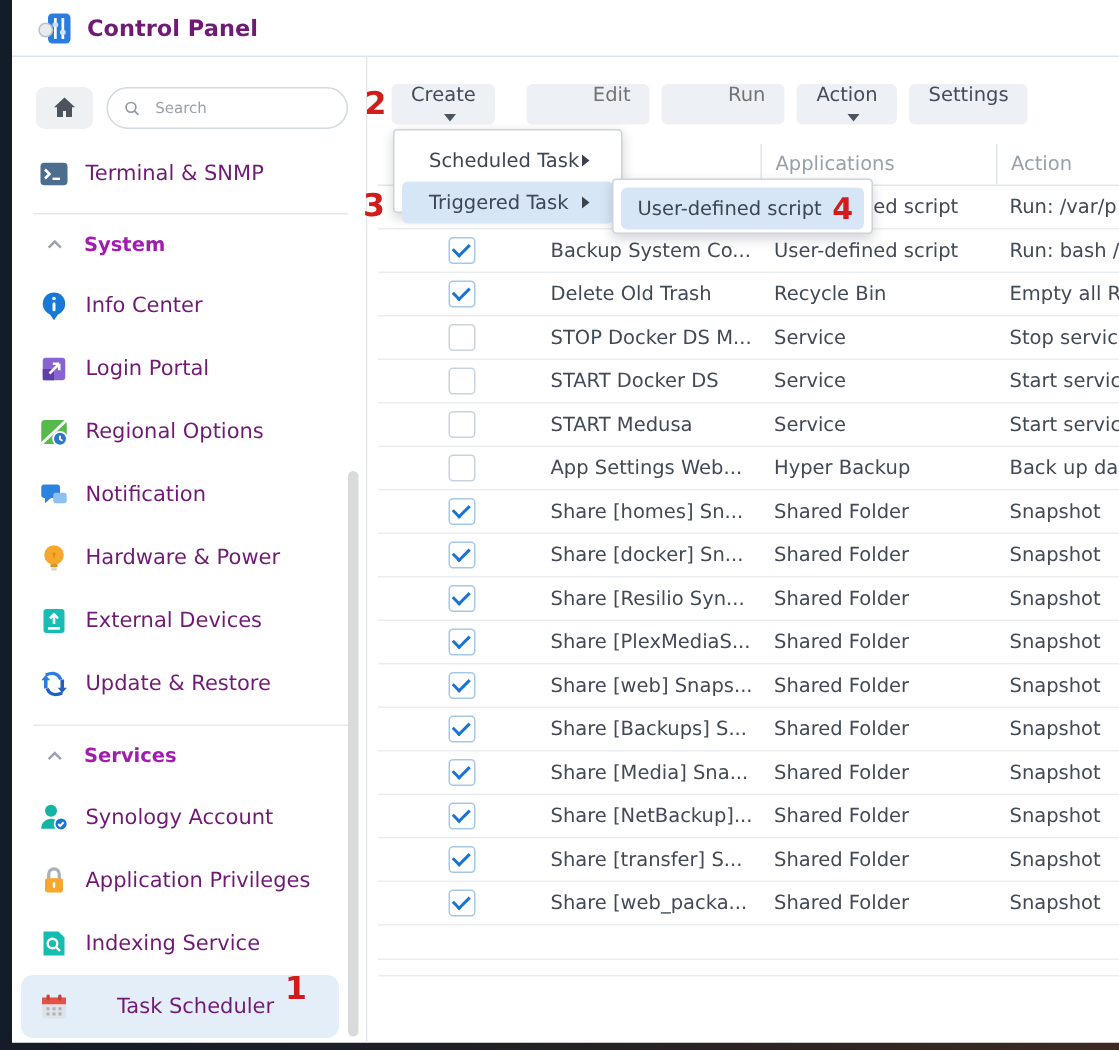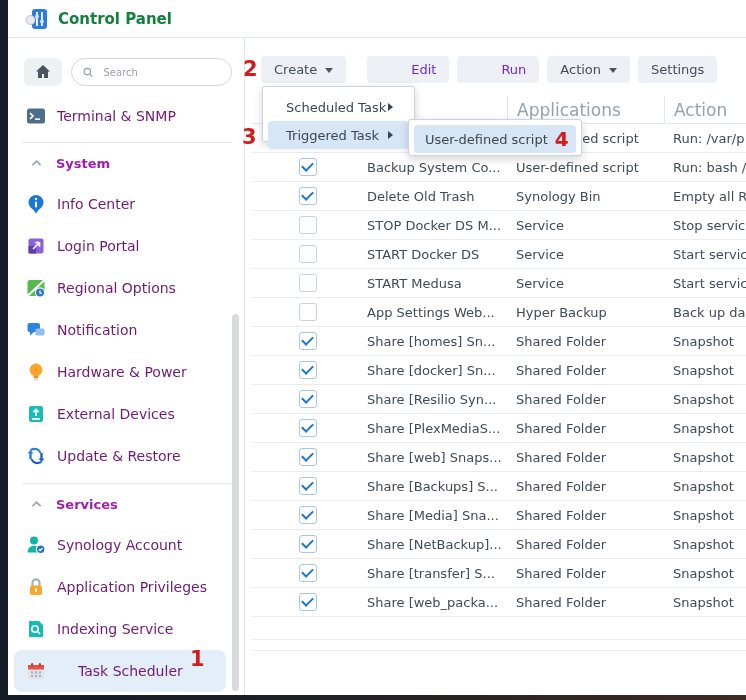--- a/index.html
+++ b/index.html
@@ -3,21 +3,21 @@
 <meta charset="utf-8">
 <style>
   html,body{margin:0;padding:0;}
   body{font-family:"DejaVu Sans","Liberation Sans",sans-serif;}
   .page{position:relative;width:746px;height:700px;overflow:hidden;
         background:linear-gradient(90deg,#141c28 0%,#1e2026 40%,#2e2422 70%,#3d2b22 100%);}
   .window{position:absolute;left:8px;top:0;width:738px;height:695px;background:#fff;}
   
   .titlebar{height:37px;display:flex;align-items:center;border-bottom:1px solid #dde4ea;background:#fff;}
   .titlebar .appicon{margin-left:17px;width:24px;height:24px;}
-  .titlebar .title{margin-left:9px;font-size:15px;font-weight:bold;color:#15803d;}
+  .titlebar .title{margin-left:9px;font-size:15px;font-weight:bold;color:#701a75;}
   
   .body{display:flex;height:657px;}
   .sidebar{width:237px;border-right:1px solid #e2e6ea;background:#fff;position:relative;box-sizing:border-box;}
   .main{flex:1;background:#fff;position:relative;overflow:hidden;}
   
   .side-top{margin:20px 12px 0 16px;display:flex;gap:9px;height:28px;}
   .home-btn{width:38px;height:28px;background:#eef1f4;border-radius:6px;display:flex;align-items:center;justify-content:center;cursor:pointer;}
   .search-box{flex:1;height:26px;border:1px solid #d2d9e0;border-radius:14px;display:flex;align-items:center;padding:0 8px 0 10px;background:#fff;}
   .search-box input{border:none;outline:none;width:100%;font-size:10px;color:#1d4ed8;margin-left:7px;font-family:inherit;background:transparent;}
   .search-box input::placeholder{color:#98a2ad;}
@@ -25,27 +25,27 @@
   .side-item.first{margin-top:10px;height:40px;}
   .side-item .lbl{white-space:nowrap;}
   .side-item.selected{background:#e3eef9;border-radius:8px;margin-right:18px;margin-left:6px;padding-left:12px;gap:32px;}
   .divider{border-top:1px solid #e6e9ec;margin:6px 12px 0 14px;}
   .section-h{height:40px;display:flex;align-items:center;gap:13px;padding-left:22px;font-size:13px;font-weight:bold;color:#a21caf;}
   .ic{width:20px;height:20px;flex:0 0 20px;}
   .scroll-thumb{position:absolute;left:224px;top:276px;width:7px;height:377px;background:#d8dadc;border-radius:4px;}
   
   .toolbar{padding:18px 0 0 16px;display:flex;gap:8px;}
   .tbtn{display:inline-flex;align-items:center;height:27px;padding:0 13px;background:#edf1f5;border-radius:4px;
-        font-size:13px;color:#434c58;cursor:pointer;white-space:nowrap;}
-  .tbtn.disabled{color:#6d28d9;cursor:default;padding-left:44px;}
+        font-size:13px;color:#434c58;cursor:pointer;white-space:nowrap;flex-direction:column;}
+  .tbtn.disabled{color:#737373;cursor:default;padding-left:44px;}
   .tbtn.gap{margin-left:13px;}
   .caret{width:0;height:0;border:4px solid transparent;border-top:5px solid #4a5460;margin-left:8px;margin-top:5px;}
   
   .table{margin-left:7px;}
-  .thead{display:flex;height:27px;margin-top:13px;border-bottom:1px solid #e2e7eb;align-items:center;font-size:17px;color:#96a1ac;}
+  .thead{display:flex;height:27px;margin-top:13px;border-bottom:1px solid #e2e7eb;align-items:center;font-size:13px;color:#96a1ac;}
   .tr{display:flex;height:29px;box-sizing:border-box;border-bottom:1px solid #e9edf0;align-items:center;font-size:13px;color:#414a56;}
   .c-check{width:112px;display:flex;justify-content:center;flex:0 0 112px;}
   .c-name{width:143px;flex:0 0 143px;padding-left:3px;box-sizing:border-box;white-space:nowrap;overflow:hidden;}
   .c-app{width:157px;flex:0 0 157px;padding-left:9px;box-sizing:border-box;white-space:nowrap;overflow:hidden;}
   .c-act{flex:1;padding-left:9px;white-space:nowrap;overflow:hidden;}
   .thead .c-app,.thead .c-act{border-left:1px solid #e0e5ea;align-self:stretch;display:flex;align-items:center;}
   .empty-a{height:22px;border-bottom:1px solid #e9edf0;}
   .empty-b{height:10px;border-bottom:1px solid #e9edf0;}
   .cb{width:16px;height:16px;border:1px solid #c7d3de;border-radius:3px;background:#fff;position:relative;display:inline-block;cursor:pointer;}
   .cb.checked{border-color:#a6c8e8;}
@@ -280,21 +280,21 @@
               </div>
             <div class="c-name">Backup System Co...</div>
             <div class="c-app">User-defined script</div>
             <div class="c-act">Run: bash /</div>
           </div>
           <div class="tr">
             <div class="c-check">
                 <span class="cb checked"></span>
               </div>
             <div class="c-name">Delete Old Trash</div>
-            <div class="c-app">Synology Bin</div>
+            <div class="c-app">Recycle Bin</div>
             <div class="c-act">Empty all R</div>
           </div>
           <div class="tr">
             <div class="c-check">
                 <span class="cb"></span>
               </div>
             <div class="c-name">STOP Docker DS M...</div>
             <div class="c-app">Service</div>
             <div class="c-act">Stop servic</div>
           </div>

